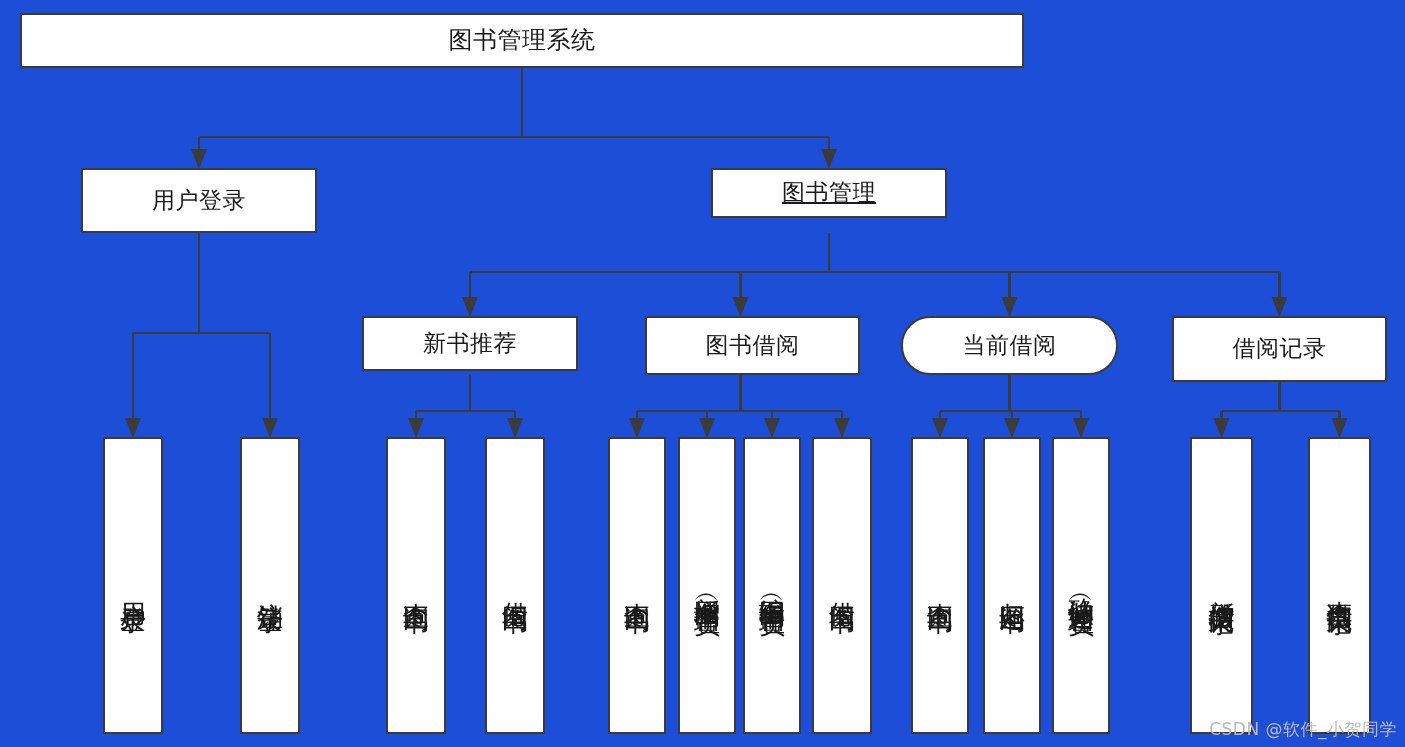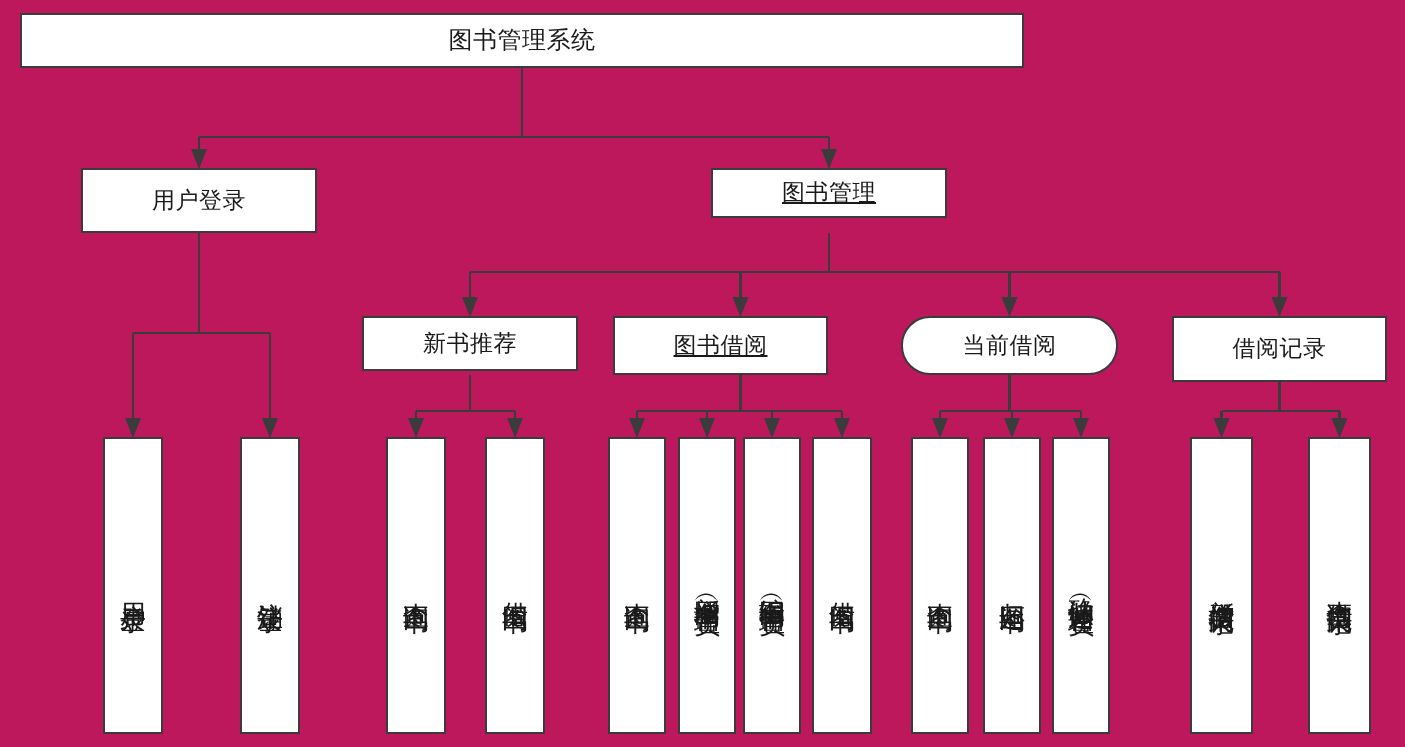--- a/index.html
+++ b/index.html
@@ -7,21 +7,21 @@
     padding: 0;
     background: #ffffff;
   }
   body {
     font-family: "DejaVu Sans", "Liberation Sans", sans-serif;
   }
   #canvas {
     position: relative;
     width: 1405px;
     height: 747px;
-    background: #be185d;
+    background: #1d4ed8;
     overflow: hidden;
   }
   #edges {
     position: absolute;
     left: 0;
     top: 0;
     width: 1405px;
     height: 747px;
     pointer-events: none;
   }
@@ -135,21 +135,21 @@
       </div>
       <div class="node horiz" style="left: 81px; top: 168px; width: 236px; height: 65px;">
         <span class="node-label">用户登录</span>
       </div>
       <div class="node horiz" style="left: 711px; top: 168px; width: 236px; height: 50px; text-decoration: underline;">
         <span class="node-label">图书管理</span>
       </div>
       <div class="node horiz" style="left: 362px; top: 316px; width: 216px; height: 55px;">
         <span class="node-label">新书推荐</span>
       </div>
-      <div class="node horiz" style="left: 613px; top: 316px; width: 215px; height: 59px; text-decoration: underline;">
+      <div class="node horiz" style="left: 645px; top: 316px; width: 215px; height: 59px;">
         <span class="node-label">图书借阅</span>
       </div>
       <div class="node horiz" style="left: 901px; top: 316px; width: 217px; height: 59px; border-radius: 29px;">
         <span class="node-label">当前借阅</span>
       </div>
       <div class="node horiz" style="left: 1172px; top: 316px; width: 215px; height: 66px;">
         <span class="node-label">借阅记录</span>
       </div>
       <div class="node vert" style="left: 103px; top: 437px; width: 60px; height: 297px;">
         <span class="node-label">用户登录</span>
@@ -185,14 +185,15 @@
         <span class="node-label">确认归还（管理员）</span>
       </div>
       <div class="node vert" style="left: 1190px; top: 437px; width: 63px; height: 297px;">
         <span class="node-label">新增借阅记录</span>
       </div>
       <div class="node vert" style="left: 1308px; top: 437px; width: 63px; height: 297px;">
         <span class="node-label">查询借阅记录</span>
       </div>
     </div>
 
+  <div id="watermark">CSDN @软件_小贺同学</div>
 
 </div>
 
 </body></html>

